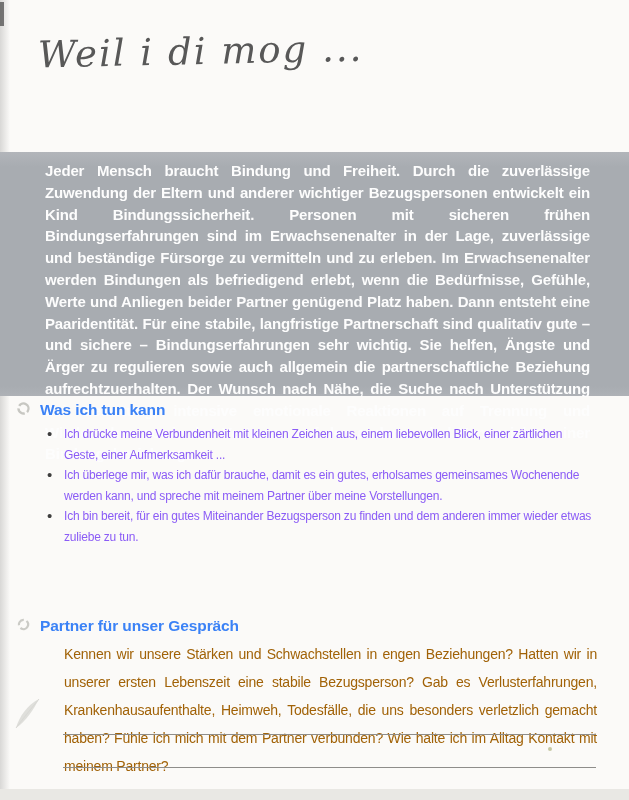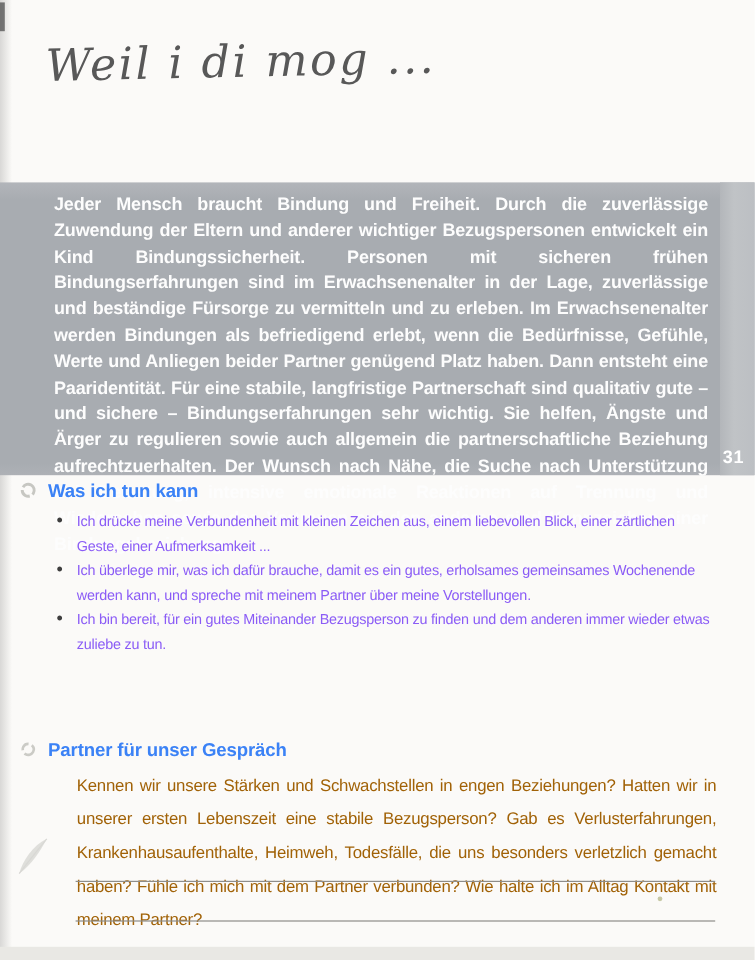--- a/index.html
+++ b/index.html
@@ -139,23 +139,20 @@
 <div class="page">
 
   <div class="edge-left"></div>
   <div class="edge-corner"></div>
 
   <div class="script-title">Weil i di mog ...</div>
 
 
   <div class="intro-box">
     <div class="intro-text">Jeder Mensch braucht Bindung und Freiheit. Durch die zuverlässige Zuwendung der Eltern und anderer wichtiger Bezugspersonen entwickelt ein Kind Bindungssicherheit. Personen mit sicheren frühen Bindungserfahrungen sind im Erwachsenenalter in der Lage, zuverlässige und beständige Fürsorge zu vermitteln und zu erleben. Im Erwachsenenalter werden Bindungen als befriedigend erlebt, wenn die Bedürfnisse, Gefühle, Werte und Anliegen beider Partner genügend Platz haben. Dann entsteht eine Paaridentität. Für eine stabile, langfristige Partnerschaft sind qualitativ gute – und sichere – Bindungserfahrungen sehr wichtig. Sie helfen, Ängste und Ärger zu regulieren sowie auch allgemein die partnerschaftliche Beziehung aufrechtzuerhalten. Der Wunsch nach Nähe, die Suche nach Unterstützung bei Belastung, intensive emotionale Reaktionen auf Trennung und Wiedersehen sowie das Vertrauen auf den anderen sind Kennzeichen einer Bindungsbeziehung.</div>
-    <div class="page-edge-strip">
-      <div class="page-number">31</div>
-    </div>
   </div>
 
   <svg class="section-icon icon-1" viewBox="0 0 15 15">
     <circle cx="7.5" cy="7.5" r="5" fill="none" stroke="#c7c7c2" stroke-width="2.4" stroke-dasharray="9 2.5" transform="rotate(-60 7.5 7.5)"></circle>
   </svg>
   <div class="section section-1">
     <div class="section-heading">Was ich tun kann</div>
     <ul class="bullet-list">
       <li>Ich drücke meine Verbundenheit mit kleinen Zeichen aus, einem liebevollen Blick, einer zärtlichen Geste, einer Aufmerksamkeit ...</li>
       <li>Ich überlege mir, was ich dafür brauche, damit es ein gutes, erholsames gemeinsames Wochenende werden kann, und spreche mit meinem Partner über meine Vorstellungen.</li>

